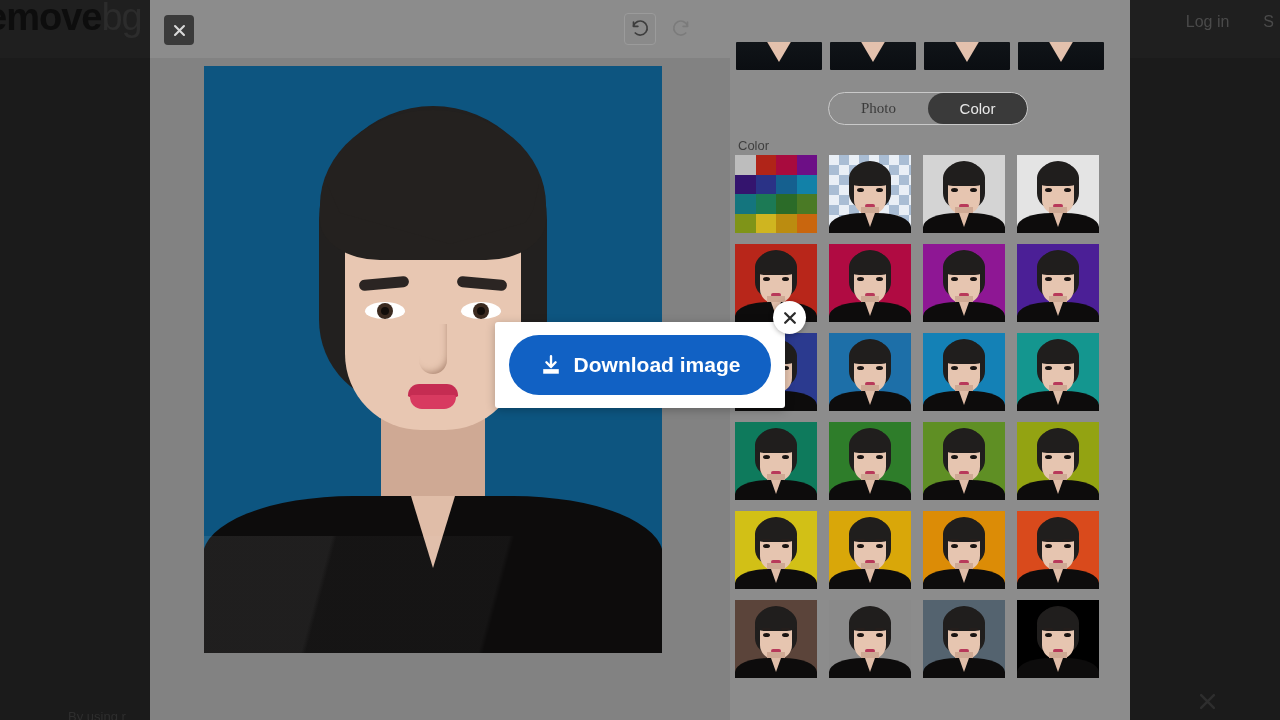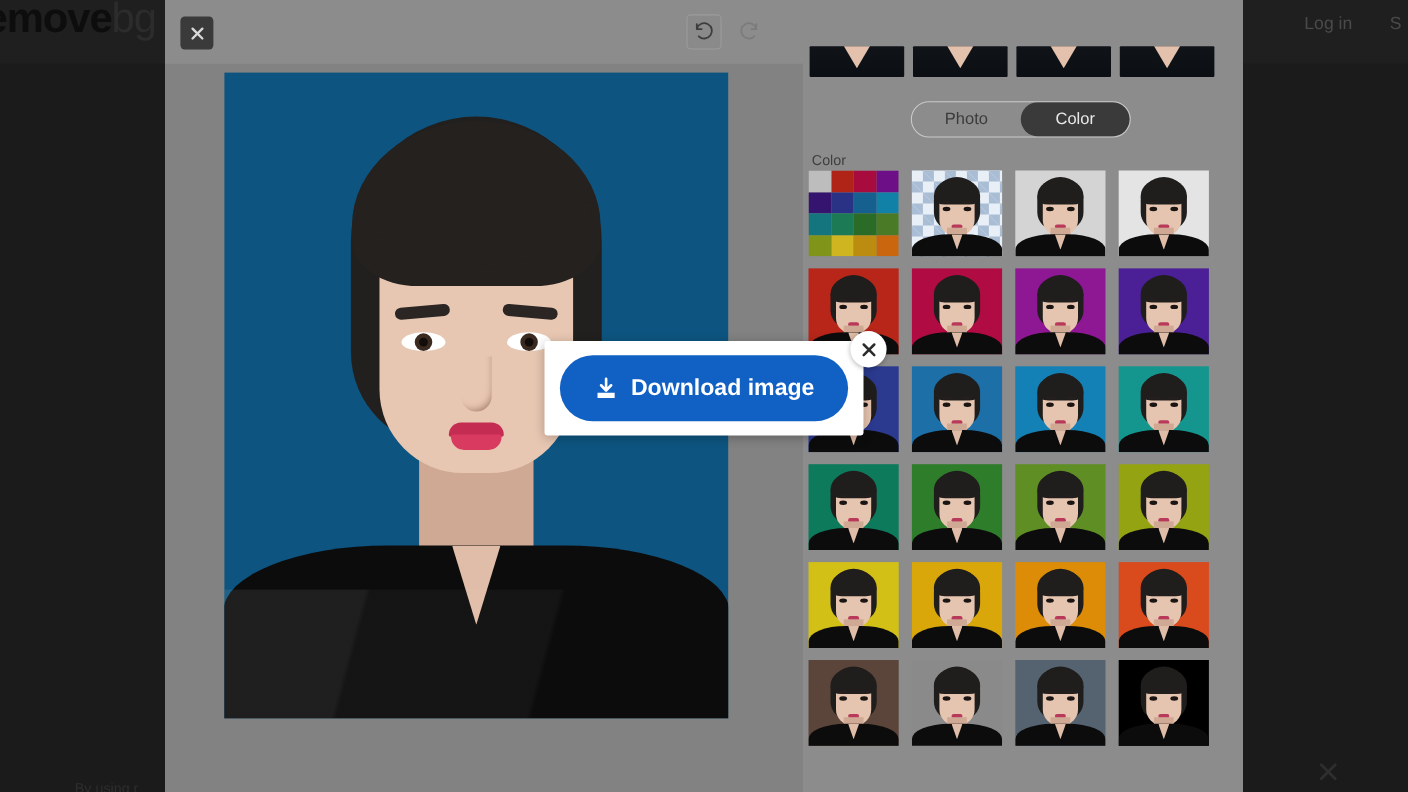--- a/index.html
+++ b/index.html
@@ -228,21 +228,21 @@
   .seg-wrap {
     position: absolute; left: 98px; top: 92px;
     width: 200px; height: 33px;
     border: 1px solid #c9c9c9; border-radius: 17px;
     display: flex; overflow: hidden;
   }
   .seg {
     flex: 1; display: flex; align-items: center; justify-content: center;
     font-size: 15px; cursor: pointer;
   }
-  .seg.inactive { color: #3b3b3b; }
+  .seg.inactive { color: #3b3b3b; font-family: Liberation Serif, serif; }
   .seg.active { background: #3a3a3a; color: #e8e8e8; border-radius: 16px; }
 
   .section-label {
     position: absolute; left: 8px; top: 138px;
     font-size: 13px; color: #3f3f3f;
   }
   .thumb-grid {
     position: absolute; left: 5px; top: 155px;
     width: 390px;
     display: grid;
@@ -309,21 +309,21 @@
   .checker {
     background-image:
       linear-gradient(45deg, #a9bdd4 25%, transparent 25%, transparent 75%, #a9bdd4 75%),
       linear-gradient(45deg, #a9bdd4 25%, #e9eff6 25%, #e9eff6 75%, #a9bdd4 75%);
     background-size: 20px 20px;
     background-position: 0 0, 10px 10px;
   }
 
   
   .dl-modal {
-    position: absolute; left: 495px; top: 310px;
+    position: absolute; left: 495px; top: 322px;
     width: 290px; height: 86px;
     background: #fff; border-radius: 3px;
     display: flex; align-items: center; justify-content: center;
     box-shadow: 0 2px 10px rgba(0,0,0,.25);
   }
   .dl-btn {
     width: 262px; height: 60px;
     background: #1161c4; color: #fff;
     border: none; border-radius: 30px;
     display: flex; align-items: center; justify-content: center; gap: 12px;

